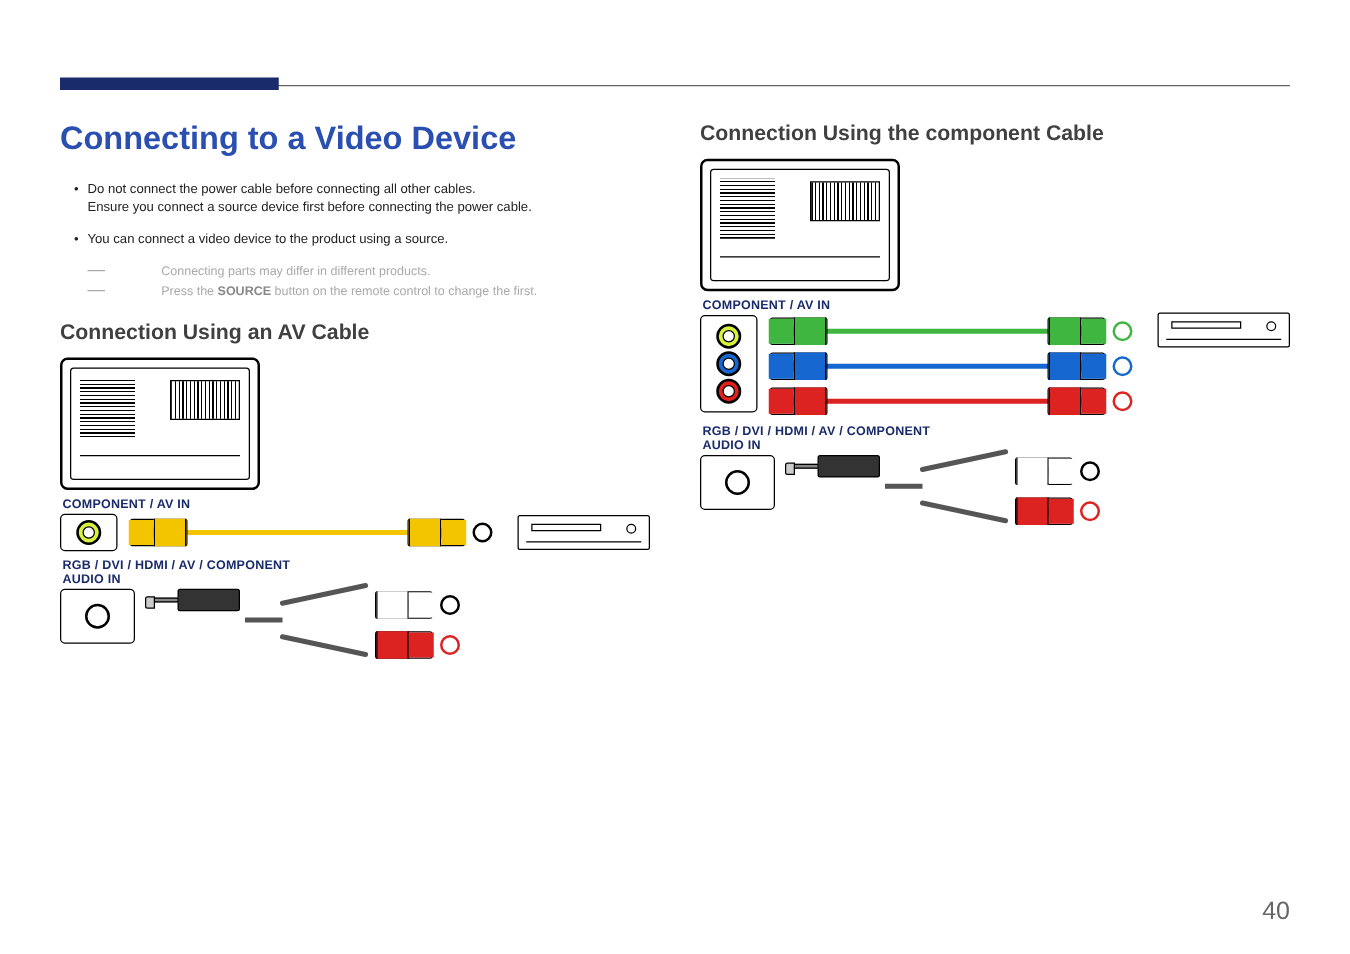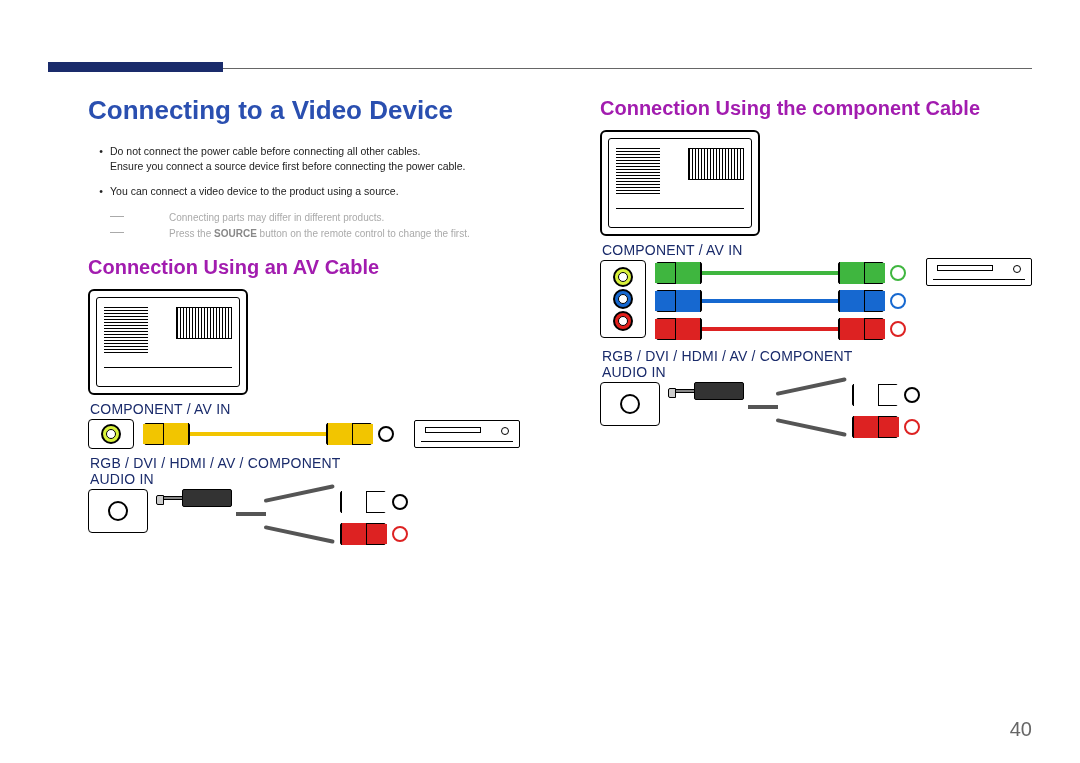--- a/index.html
+++ b/index.html
@@ -28,21 +28,21 @@
     background: #1a2b6b;
   }
   .columns {
     position: absolute;
     top: 95px;
     left: 48px;
     right: 48px;
     display: flex;
     gap: 40px;
   }
-  .col { flex: 1; margin-left: 40px; }
+  .col { flex: 1; }
   .main-heading {
     color: #2a4fb0;
     font-size: 26px;
     font-weight: bold;
     margin-bottom: 18px;
   }
   .bullets { margin-left: 4px; }
   .bullet {
     display: flex;
     font-size: 10.5px;
@@ -65,32 +65,32 @@
   .note-dash {
     display: inline-block;
     width: 14px;
     height: 1px;
     border-top: 1px solid #aaa;
     margin-top: 6px;
     margin-right: 2px;
     flex-shrink: 0;
   }
   .sub-heading {
-    font-size: 20px;
+    font-size: 17px;
     font-weight: bold;
-    color: #a21caf;
+    color: #404040;
     margin: 14px 0 10px 0;
   }
   .diagram-area {
     margin-top: 6px;
   }
   .port-label {
-    font-size: 14px;
+    font-size: 10px;
     color: #1a2b6b;
-    font-weight: normal;
+    font-weight: bold;
     margin: 6px 0 2px 2px;
     letter-spacing: 0.2px;
   }
   .tv-back {
     width: 160px;
     height: 106px;
     border: 2px solid #000;
     border-radius: 6px;
     position: relative;
     background: #fff;

